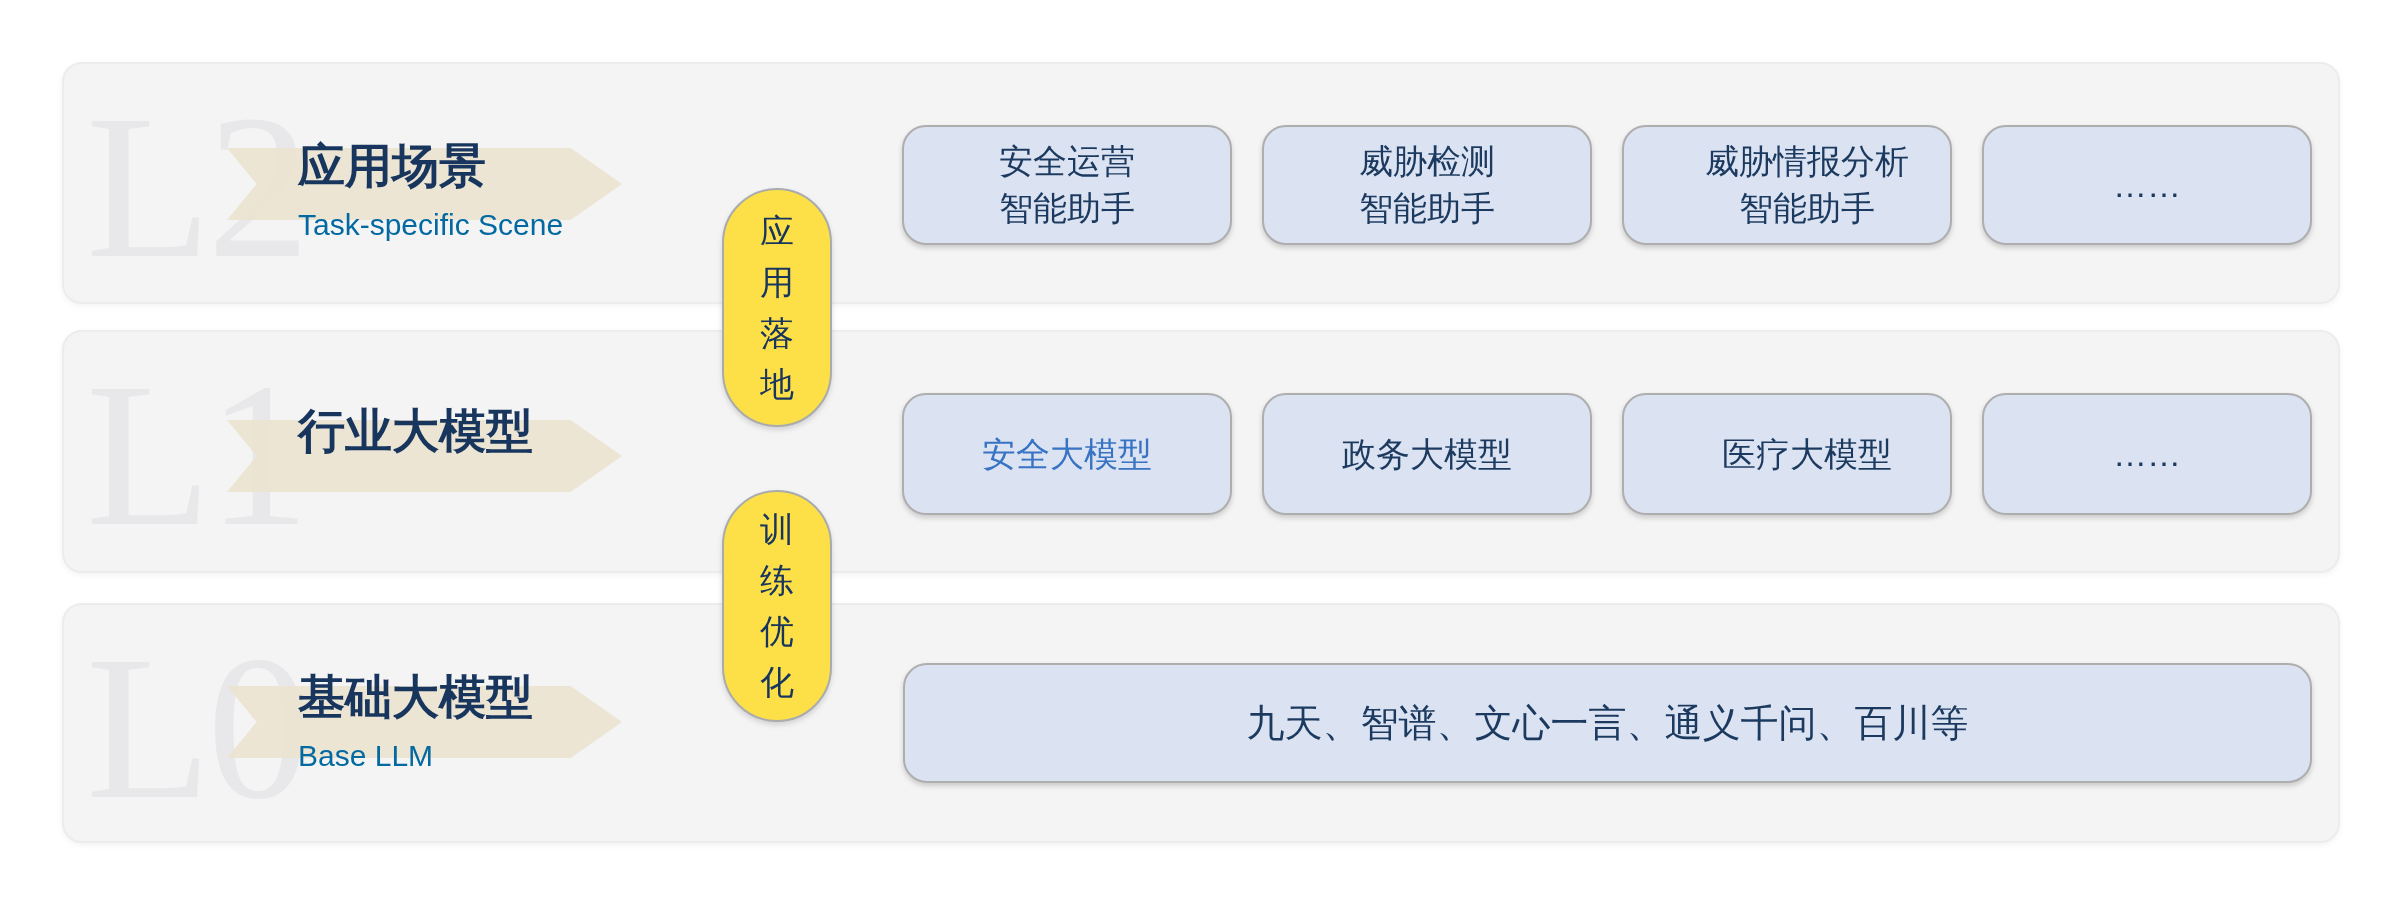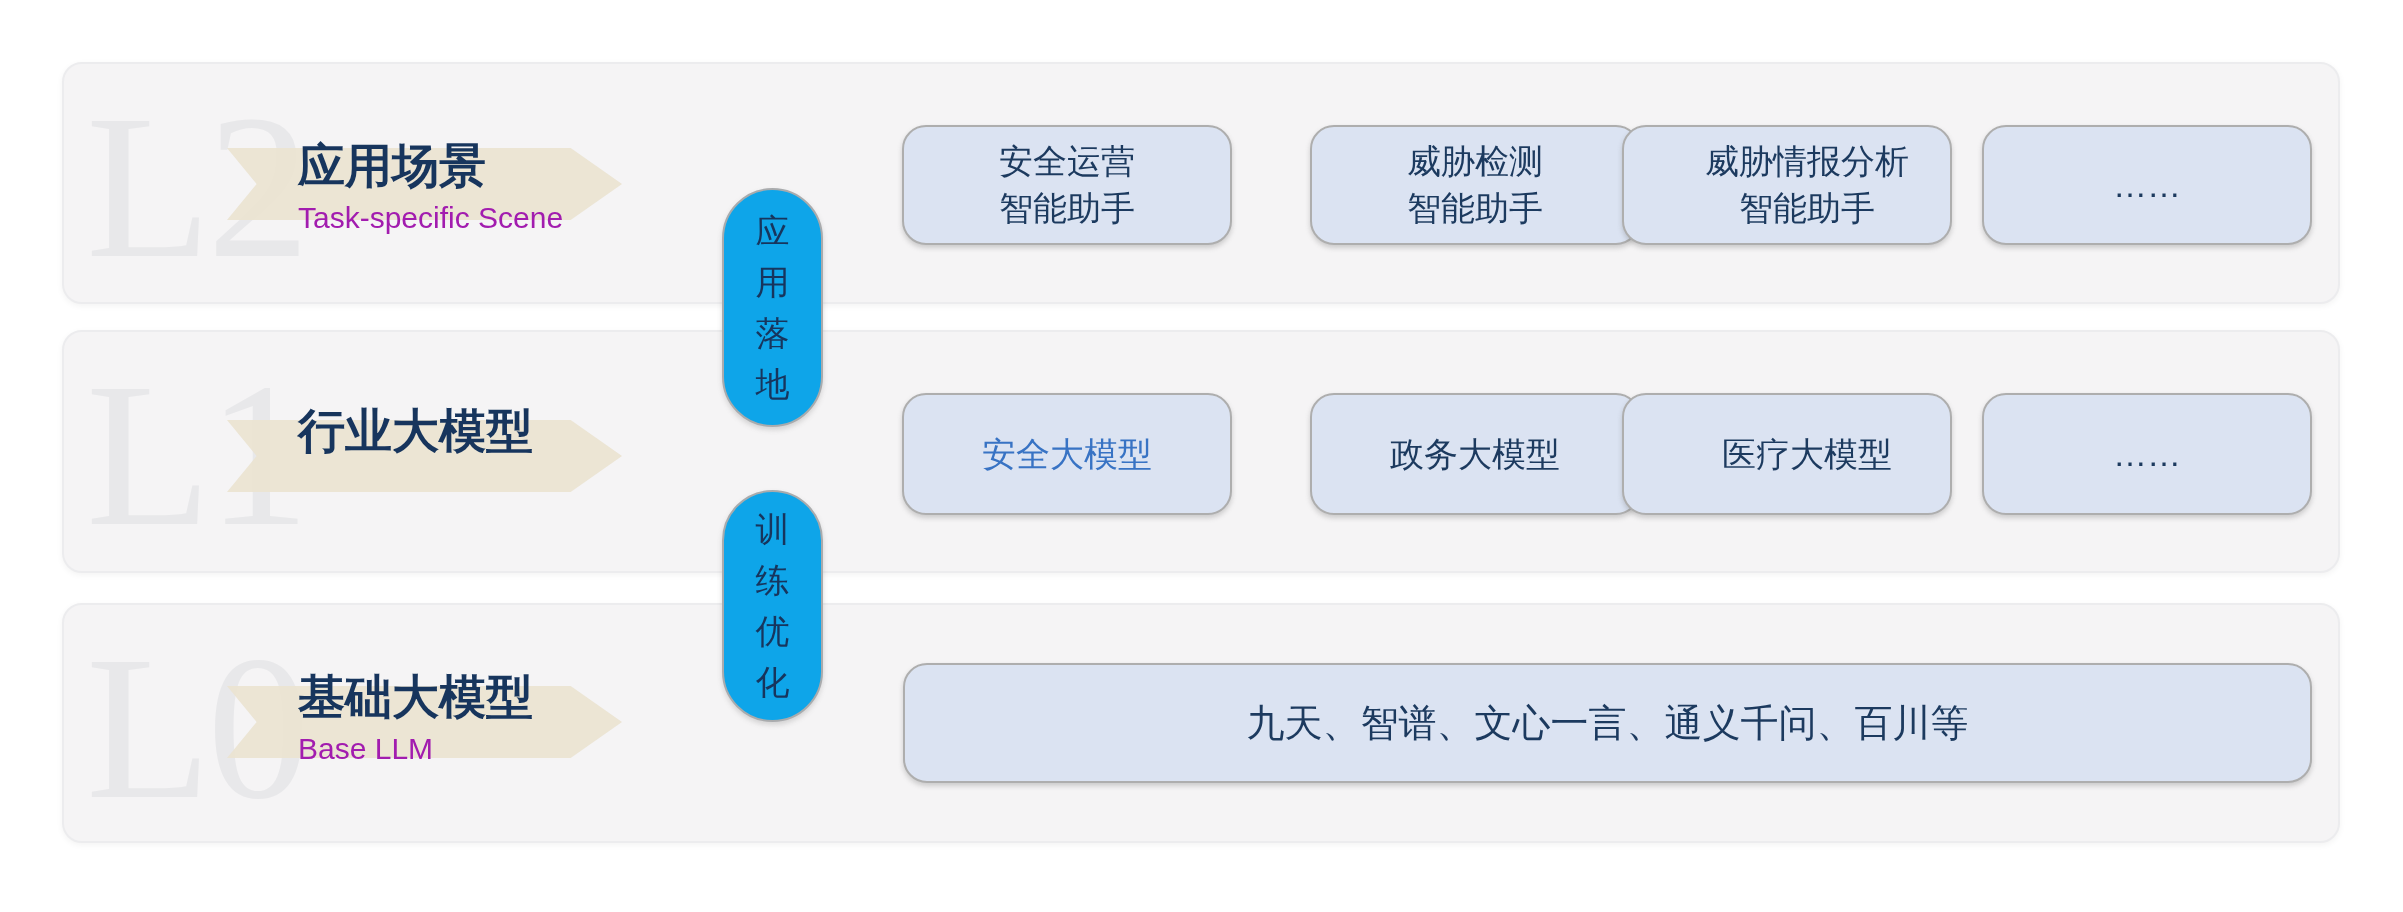--- a/index.html
+++ b/index.html
@@ -64,24 +64,24 @@
   .panel.l1 .title-block { top: 73px; }
   .panel.l0 .title-block { top: 66px; }
   .layer-title {
     font-size: 47px;
     font-weight: 700;
     line-height: 52px;
     color: #17355d;
     white-space: nowrap;
   }
   .layer-subtitle {
-    margin-top: 9px;
+    margin-top: 16px;
     font-size: 30px;
     line-height: 34px;
-    color: #a21caf;
+    color: #0369a1;
     white-space: nowrap;
   }
 
   .node-box {
     position: absolute;
     width: 330px;
     height: 120px;
     background: #dbe3f2;
     border: 2.5px solid #aeaeae;
     border-radius: 24px;
@@ -93,37 +93,37 @@
     justify-content: center;
     text-align: center;
     color: #1c3a5f;
     font-size: 34px;
     line-height: 47px;
     z-index: 4;
   }
   .row-l2 .node-box { top: 125px; }
   .row-l1 .node-box { top: 393px; height: 122px; }
   .col-1 { left: 902px; }
-  .col-2 { left: 1262px; margin-left: 48px; }
+  .col-2 { left: 1262px; }
   .col-3 { left: 1622px; padding-left: 40px; }
   .col-4 { left: 1982px; }
   .node-box.wide {
     left: 903px;
     top: 663px;
     width: 1409px;
     height: 120px;
     font-size: 38px;
   }
   .node-box .accent { color: #3873c4; font-family: Liberation Serif, serif; }
 
   .connector-pill {
     position: absolute;
     left: 722px;
-    width: 101px;
-    background: #0ea5e9;
+    width: 110px;
+    background: #fde047;
     border: 2.5px solid #a9abad;
     border-radius: 60px;
     box-sizing: border-box;
     box-shadow: 0 3px 5px rgba(110,110,110,0.25);
     display: flex;
     align-items: center;
     justify-content: center;
     z-index: 5;
   }
   .connector-pill.p1 { top: 188px; height: 239px; }

